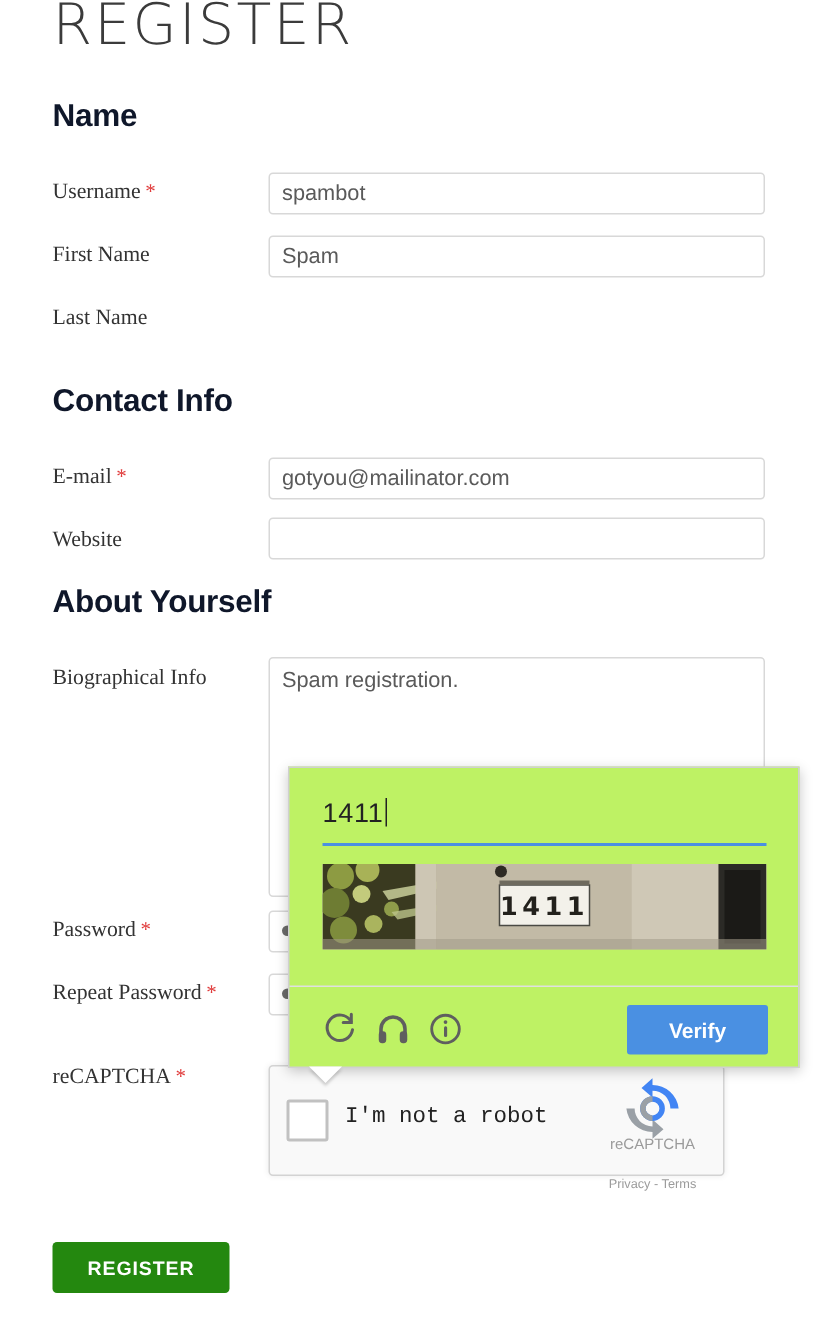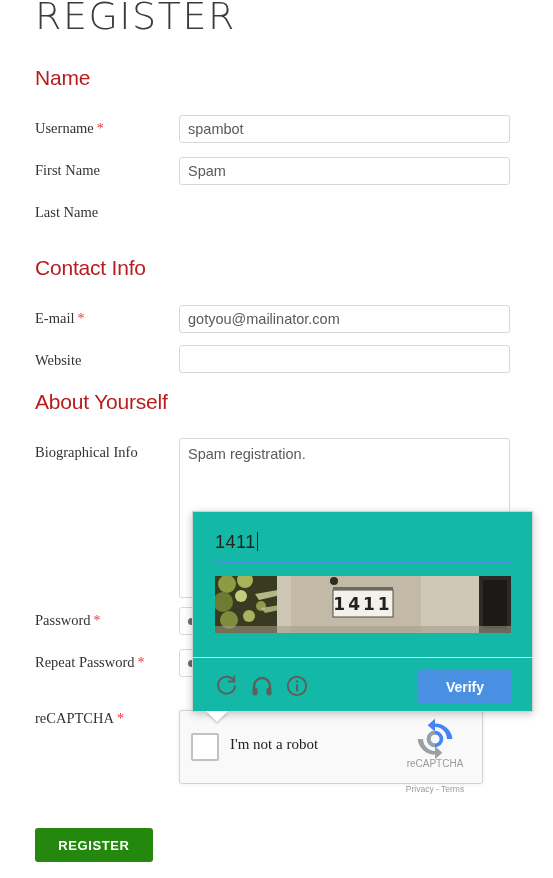--- a/index.html
+++ b/index.html
@@ -25,22 +25,22 @@
     letter-spacing: 1.5px;
     color: #3b3b3b;
     font-family: "DejaVu Sans", sans-serif;
     line-height: 48px;
   }
 
   .section-title {
     position: absolute;
     left: 35px;
     font-size: 21px;
-    font-weight: normal;
-    color: #b91c1c;
+    font-weight: bold;
+    color: #0f172a;
     letter-spacing: -0.2px;
   }
 
   .field-label {
     position: absolute;
     left: 35px;
     font-size: 14.5px;
     color: #333333;
     white-space: nowrap;
     font-family: Liberation Serif, serif;
@@ -106,21 +106,21 @@
     width: 28px; height: 28px;
     background: #fff;
     border: 2px solid #c1c1c1;
     border-radius: 2px;
   }
   .rc-label {
     position: absolute;
     left: 50px; top: 25px;
     font-size: 15px;
     color: #222;
-    font-family: Liberation Serif, serif;
+    font-family: Liberation Mono, monospace;
   }
   .rc-brand {
     position: absolute;
     right: 9px; top: 6px;
     width: 76px;
     text-align: center;
   }
   .rc-logo { width: 44px; height: 44px; margin: 0 auto; display: block; }
   .rc-brand-name {
     font-size: 10px; color: #9b9b9b; margin-top: -3px;
@@ -131,21 +131,21 @@
     font-family: "Liberation Sans", sans-serif;
   }
 
   
   .rc-popup {
     position: absolute;
     left: 192px;
     top: 511px;
     width: 341px;
     height: 201px;
-    background: #14b8a6;
+    background: #bef264;
     border: 1px solid #d0d0d0;
     box-shadow: 0 2px 8px rgba(0,0,0,0.22);
     z-index: 40;
   }
   .rc-popup-body { position: relative; height: 145px; }
   .rc-answer-wrap {
     position: absolute;
     left: 22px; top: 20px;
     width: 296px;
     border-bottom: 2px solid #4a90e2;

